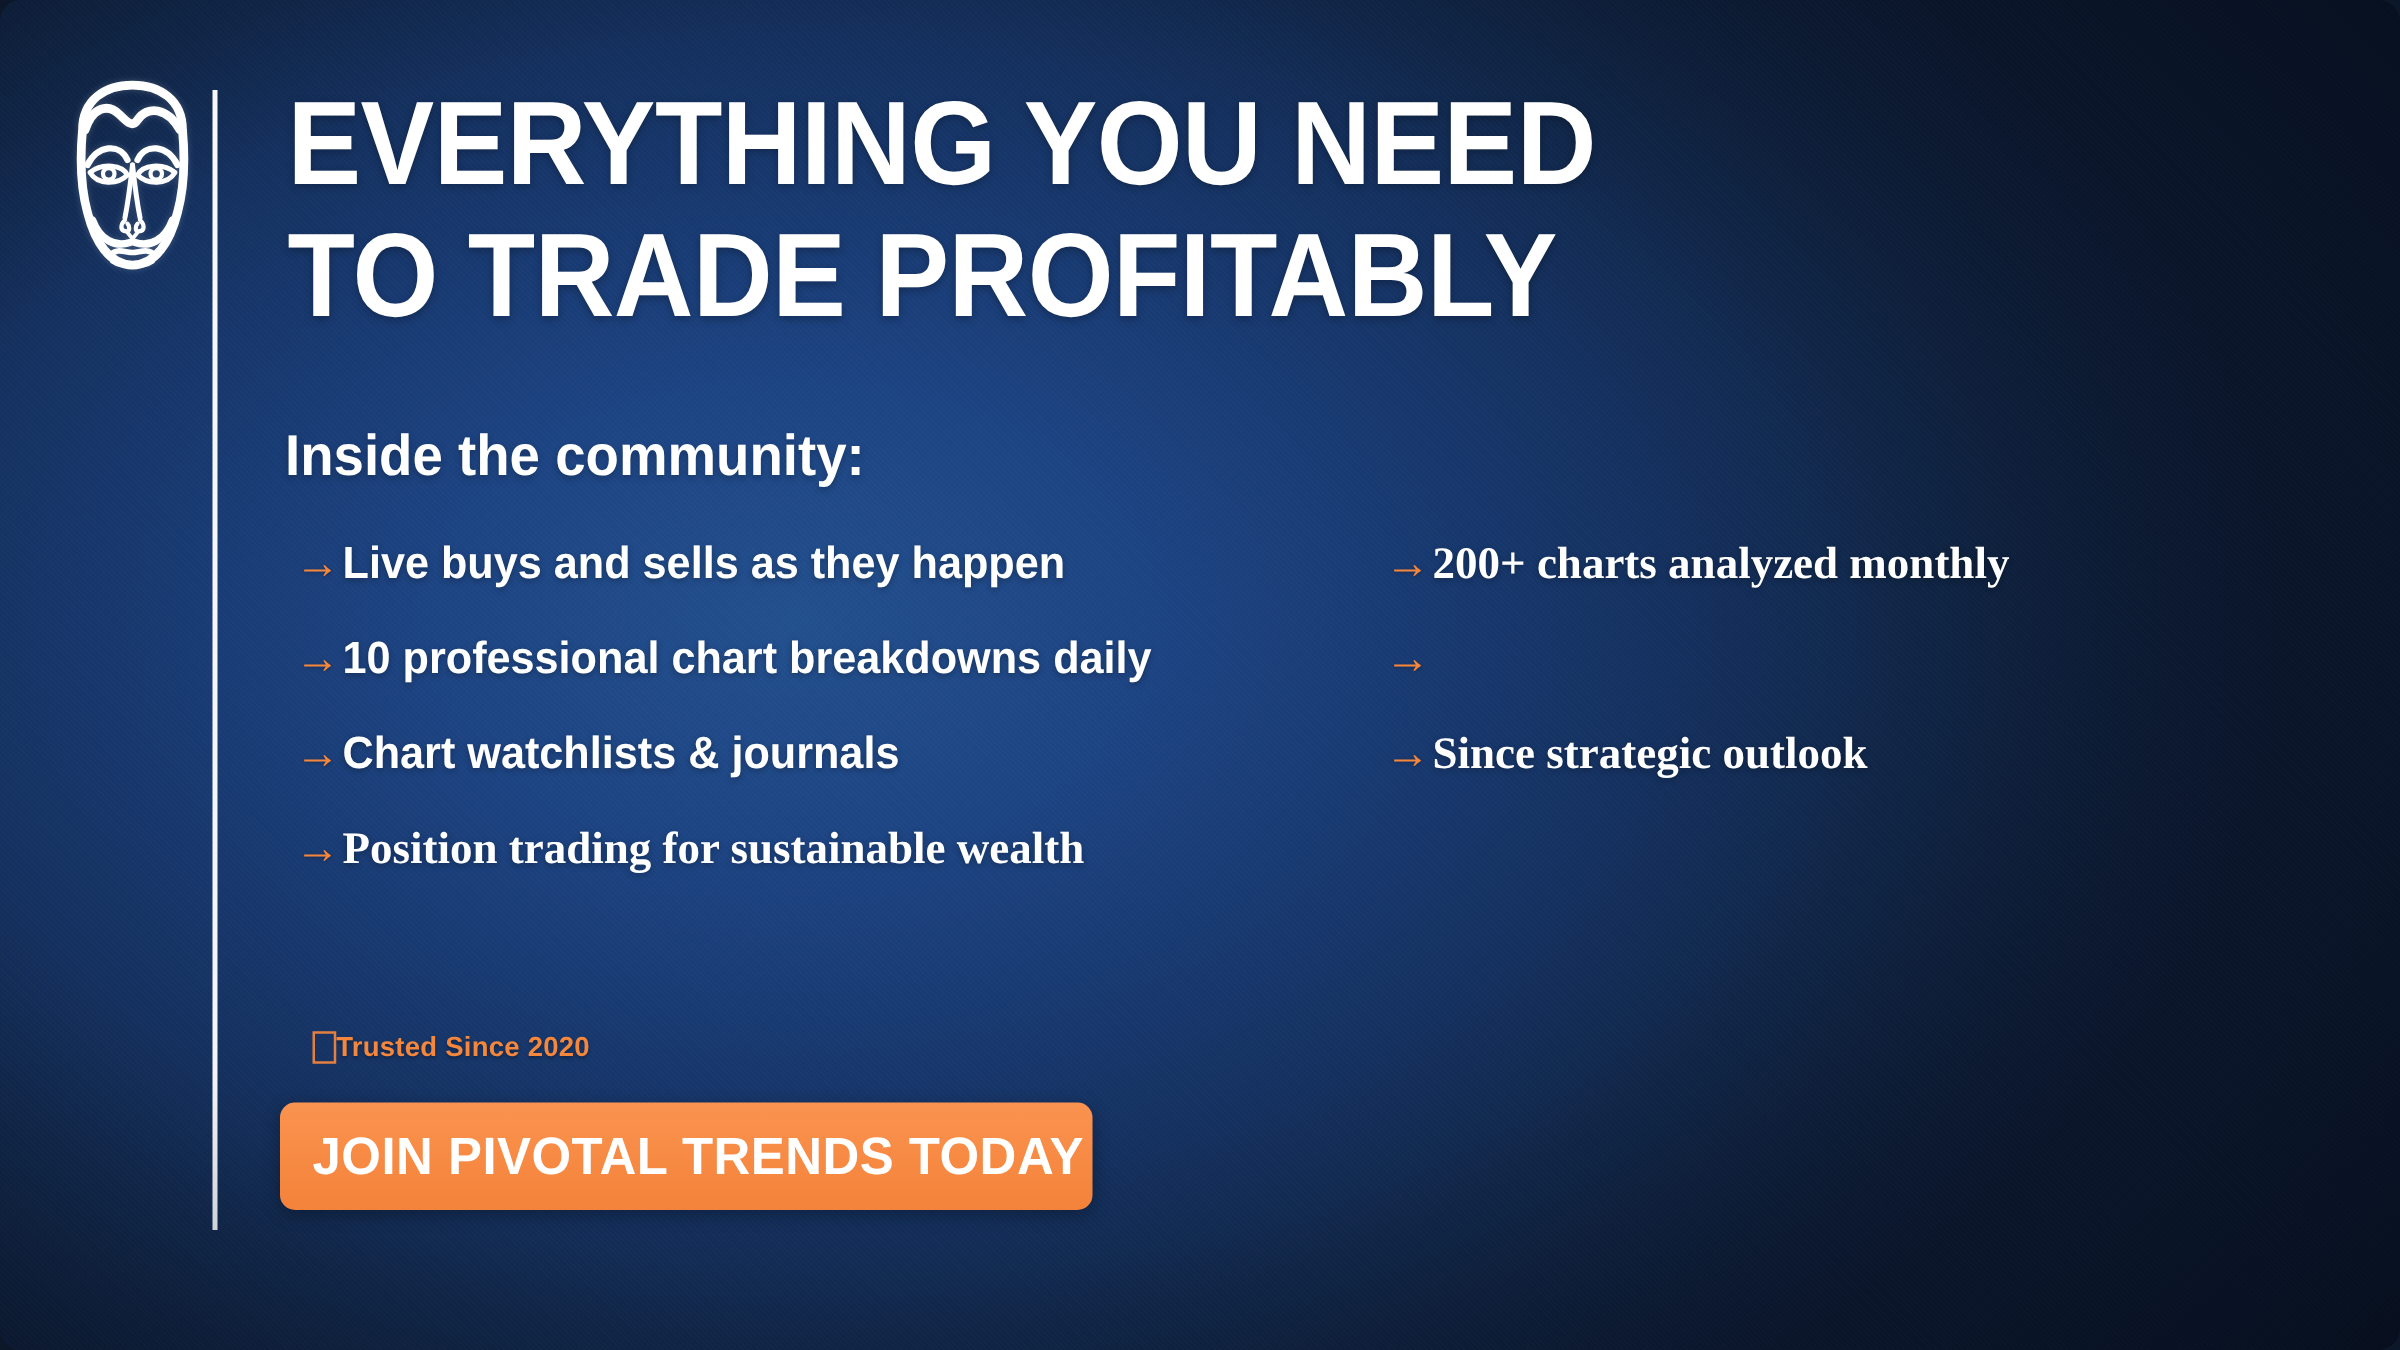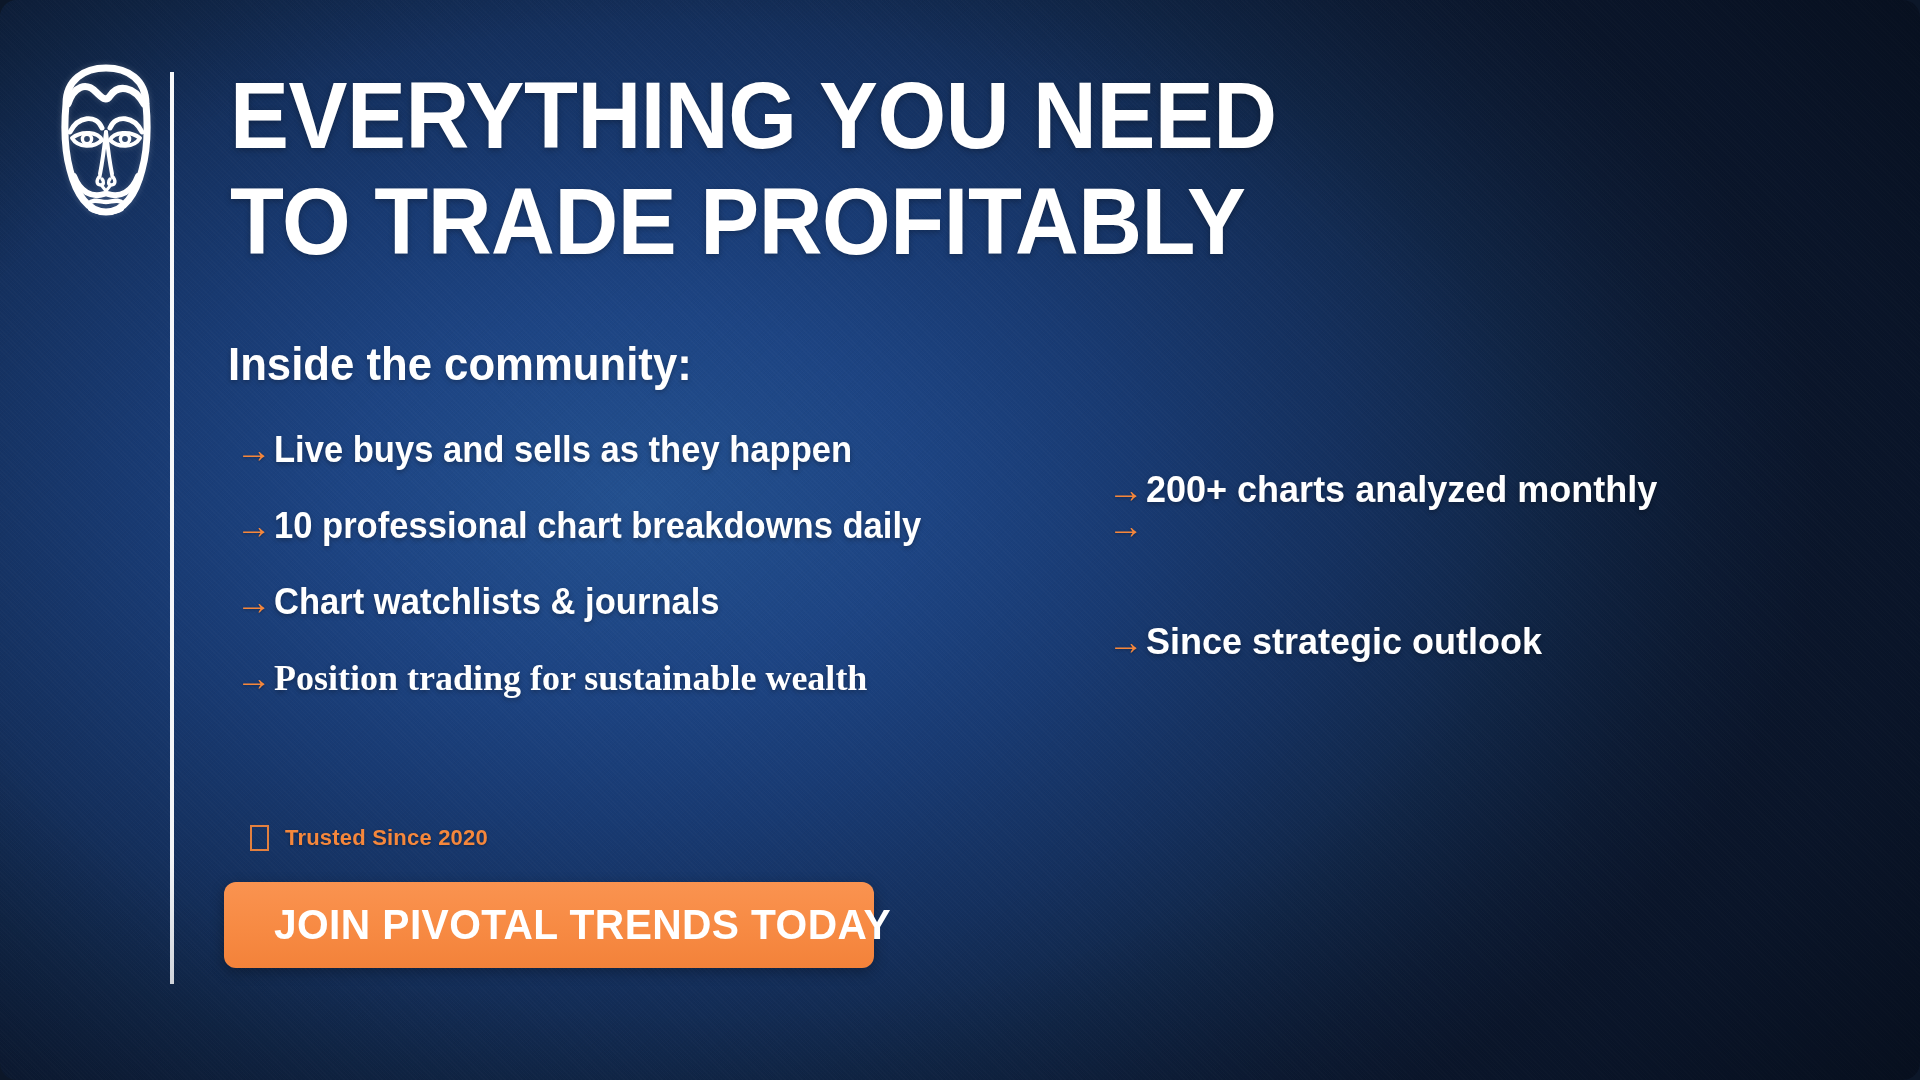--- a/index.html
+++ b/index.html
@@ -145,31 +145,30 @@
   #col-left .btext {
     font-family:"Liberation Sans Narrow","Liberation Sans", sans-serif;
     transform:scaleX(0.96);
     transform-origin:left center;
   }
   #col-left .bullet.wide .btext {
     font-family:Liberation Serif, serif;
     transform:none;
   }
   #col-right .btext {
-    font-family:Liberation Sans, sans-serif;
-    margin-top:40px;
+    font-family:Liberation Serif, serif;
   }
 
   
   #trust-badge {
     position:absolute;
     left:250px; top:825px;
     display:flex;
     align-items:flex-end;
-    gap:16px;
+    gap:0;
   }
   #trust-badge .tofu {
     display:inline-block;
     width:19px; height:26px;
     border:2px solid #f5873c;
     opacity:0.92;
   }
   #trust-badge .tlabel {
     color:#f5873c;
     font-weight:700;
@@ -189,21 +188,21 @@
     color:#ffffff;
     font-family:"Liberation Sans Narrow","Liberation Sans", sans-serif;
     font-weight:700;
     font-size:42px;
     letter-spacing:0.4px;
     text-transform:uppercase;
     cursor:pointer;
     box-shadow:0 4px 14px rgba(0,0,0,0.30);
     display:flex;
     align-items:center;
-    padding-left:50px;
+    padding-left:26px;
     white-space:nowrap;
   }
   #cta span { transform:scaleX(0.97); transform-origin:left center; display:inline-block; }
 </style>
 </head>
 <body>
 
 <div id="slide">
 
   <div id="texture"></div>

